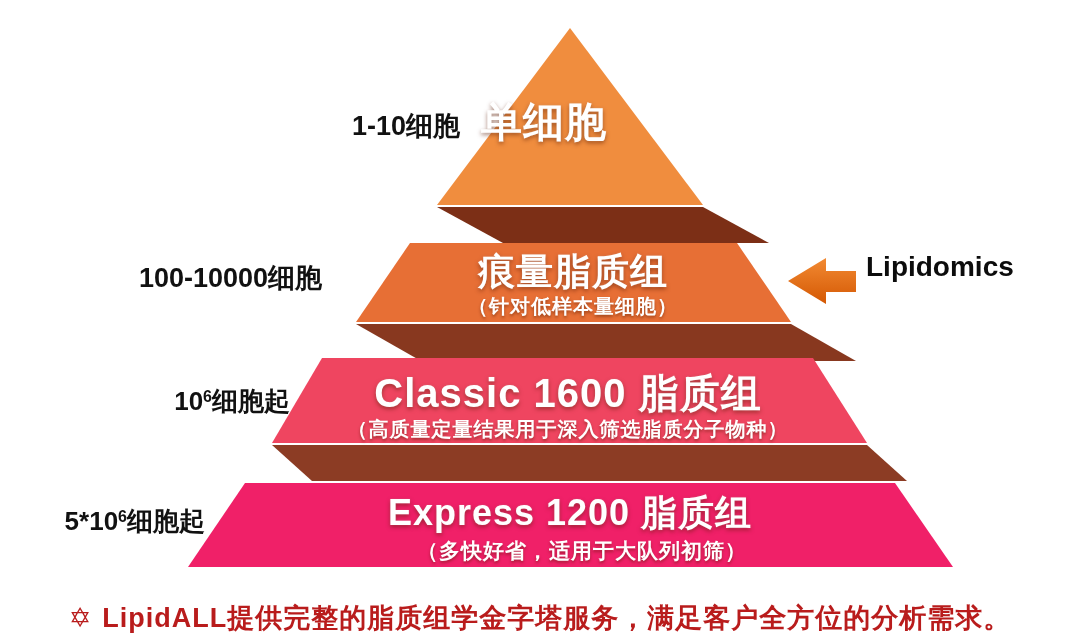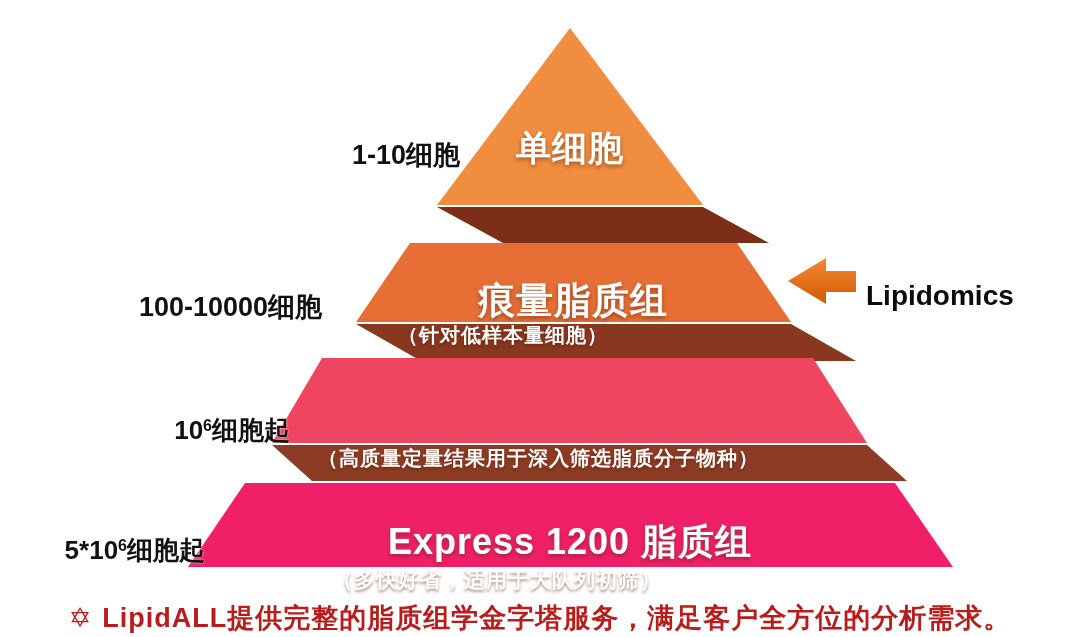--- a/index.html
+++ b/index.html
@@ -1,33 +1,33 @@
 <!DOCTYPE html>
 <html><head>
 <meta charset="utf-8">
 <style>
   html,body{margin:0;padding:0;background:#fff;}
   .stage{
     position:relative;width:1080px;height:637px;background:#ffffff;overflow:hidden;
     font-family:"Liberation Sans","DejaVu Sans",sans-serif;
   }
   .stage svg{position:absolute;left:0;top:0;}
-  .txt{position:absolute;white-space:nowrap;margin-top:29px;}
+  .txt{position:absolute;white-space:nowrap;}
   .cell-label{
     color:#111111;font-weight:700;font-size:27px;text-align:right;
     text-shadow:0 0 2px #ffffff;
   }
   .cell-label .sup{font-size:16px;vertical-align:8px;}
   .tier-title{
     color:#ffffff;font-weight:700;text-align:center;
     text-shadow:0 2px 4px rgba(90,25,0,0.55),0 0 2px rgba(255,255,255,0.25);
     letter-spacing:1px;
   }
   .tier-sub{
-    color:#ffffff;font-weight:700;text-align:left;font-size:20px;
+    color:#ffffff;font-weight:700;text-align:center;font-size:20px;
     text-shadow:0 2px 3px rgba(90,25,0,0.5);
     letter-spacing:1px;
   }
   .callout-text{
     color:#0c0c0c;font-weight:700;font-size:28px;line-height:34px;text-align:left;
   }
   .footer-line{
     position:absolute;left:0;right:0;top:600px;text-align:center;
     font-weight:700;font-size:27px;color:#b91c1c;letter-spacing:1px;
   }
@@ -67,27 +67,28 @@
   </div>
 
   <div class="txt cell-label" style="top:384px;right:790px;font-size:26px;">
     <span>10</span><span class="sup">6</span><span>细胞起</span>
   </div>
 
   <div class="txt cell-label" style="top:504px;right:875px;font-size:26px;">
     <span>5*10</span><span class="sup">6</span><span>细胞起</span>
   </div>
 
-  <div class="txt tier-title" style="left:460px;top:100px;width:220px;font-size:35px;line-height:44px;font-family:Liberation Mono, monospace;">
+  <div class="txt tier-title" style="left:434px;top:100px;width:220px;font-size:41px;line-height:44px;">
     <div>单细胞</div>
   </div>
 
   <div class="txt tier-title" style="left:398px;top:247px;width:350px;font-size:37px;">痕量脂质组</div>
   <div class="txt tier-sub" style="left:398px;top:293px;width:350px;">（针对低样本量细胞）</div>
 
+  <div class="txt tier-title" style="left:318px;top:366px;width:500px;font-size:40px;">Classic 1600 脂质组</div>
   <div class="txt tier-sub" style="left:318px;top:416px;width:500px;">（高质量定量结果用于深入筛选脂质分子物种）</div>
 
   <div class="txt tier-title" style="left:320px;top:489px;width:500px;font-size:36px;">Express 1200 脂质组</div>
   <div class="txt tier-sub" style="left:332px;top:537px;width:500px;font-size:21px;">（多快好省，适用于大队列初筛）</div>
 
   <div class="txt callout-text" style="left:866px;top:250px;">
     <div>Lipidomics</div>
   </div>
 
   <div class="footer-line">

